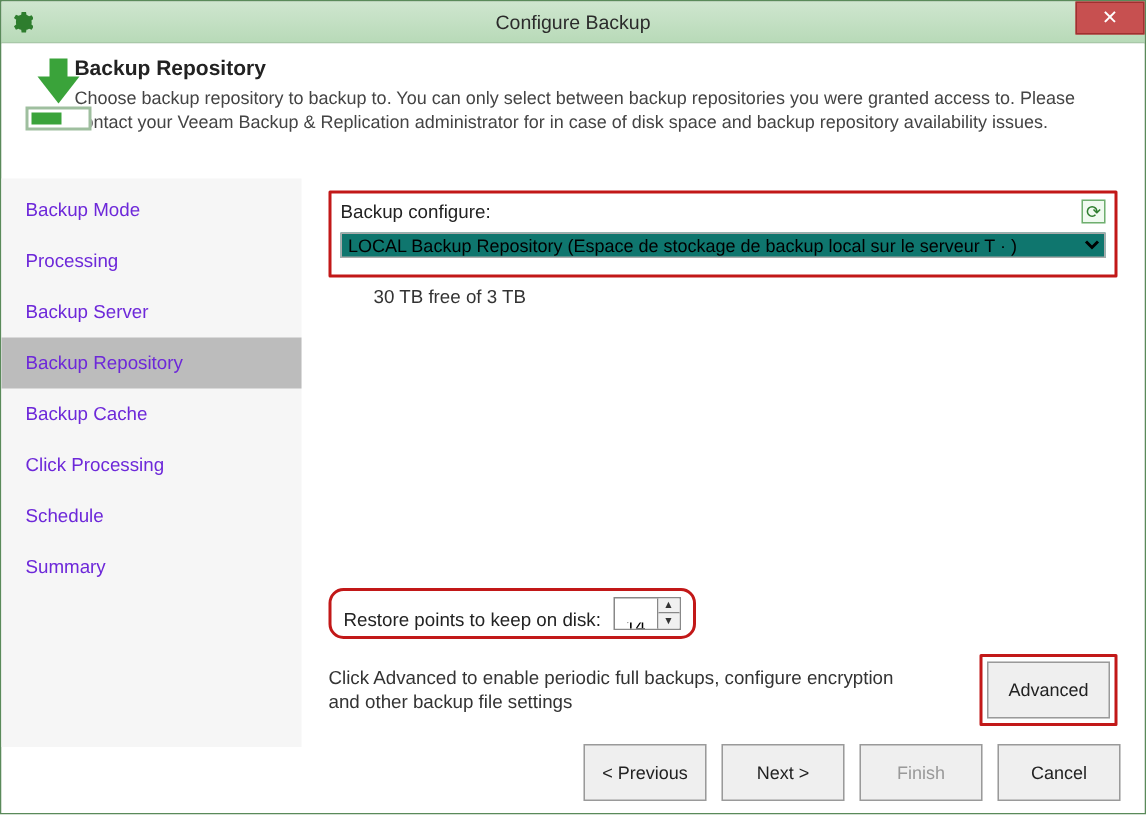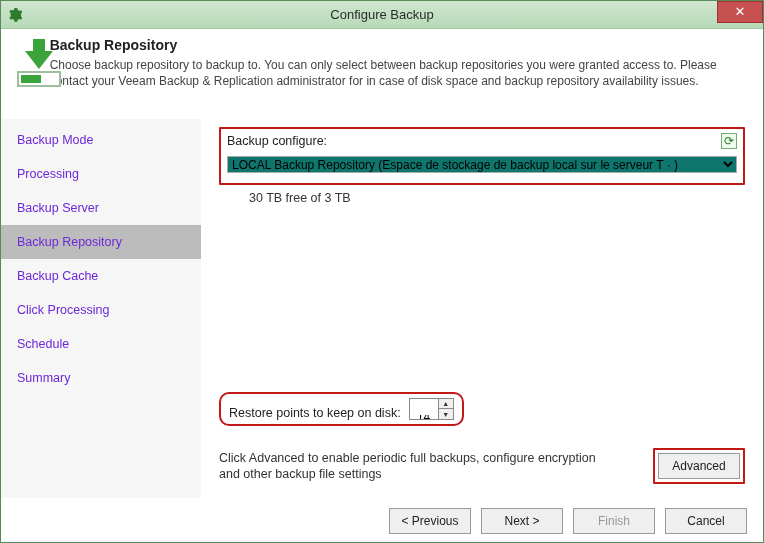--- a/index.html
+++ b/index.html
@@ -35,21 +35,21 @@
   .disk-icn .bar:nth-child(3){ background:#7bb9f0; }
   .restore-row { position:absolute; bottom:72px; left:18px; display:flex; align-items:flex-end; padding:4px 8px;border-radius:10px; }
   .restore-row label { font-size:12.5px; color:#222; margin-right:8px; }
   .spinner-wrap { display:flex; border:1px solid #888; height:22px; background:#fff; }
   .spinner-wrap input { width:28px; border:none; text-align:center; font-size:12px; outline:none;margin-top:16px; }
   .spin-btns { display:flex; flex-direction:column; border-left:1px solid #888; }
   .spin-btns button { width:14px; height:10.5px; border:none; background:#f0f0f0; font-size:7px; line-height:7px; padding:0; cursor:pointer; color:#333; }
   .spin-btns button:first-child { border-bottom:1px solid #888; }
   .adv-row { position:absolute; bottom:14px; left:18px; right:18px; display:flex; align-items:center; justify-content:space-between; }
   .adv-row .hint { font-size:12.5px; color:#333; max-width:400px; line-height:1.3; }
-  .btn { height:26px; min-width:82px; background:#efefef; border:1px solid #9a9a9a; font-size:12px; color:#222; cursor:pointer; padding:0 10px; }
+  .btn { height:38px; min-width:82px; background:#efefef; border:1px solid #9a9a9a; font-size:12px; color:#222; cursor:pointer; padding:0 10px; }
   .btn:disabled { color:#999; }
   .adv-wrap { padding:3px; }
   .footer { position:absolute; bottom:8px; right:16px; display:flex; gap:10px; }
   .hl-repo { padding-bottom:4px; }
 </style>
 </head>
 <body>
 
 <div class="window">
   <div class="titlebar">

